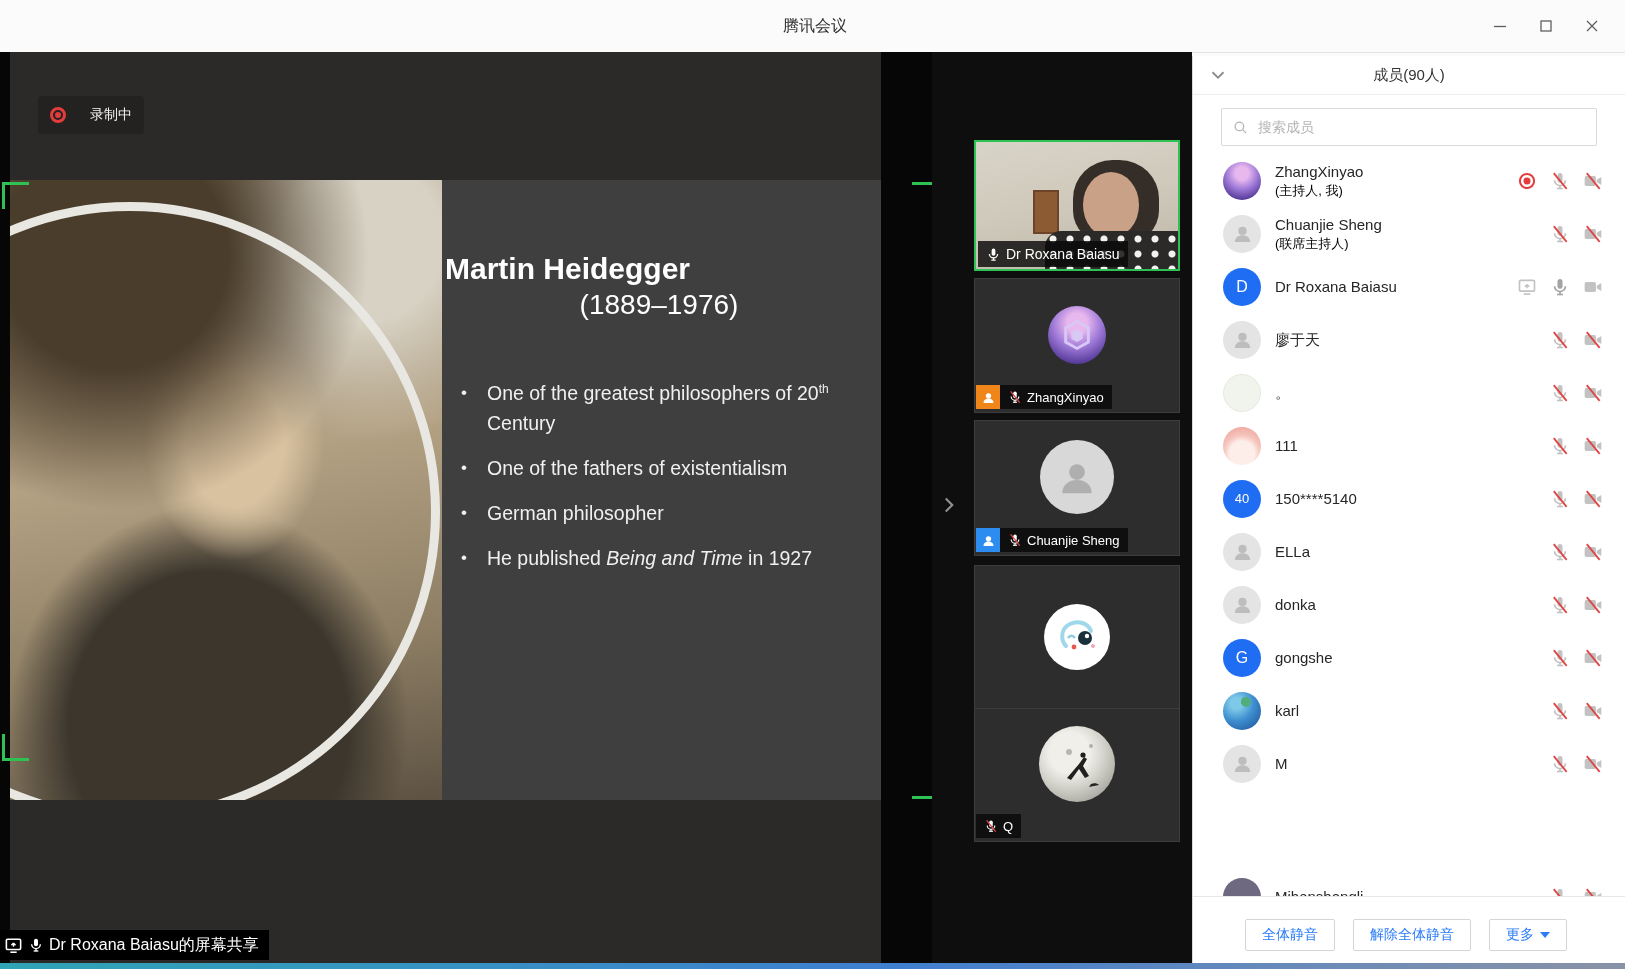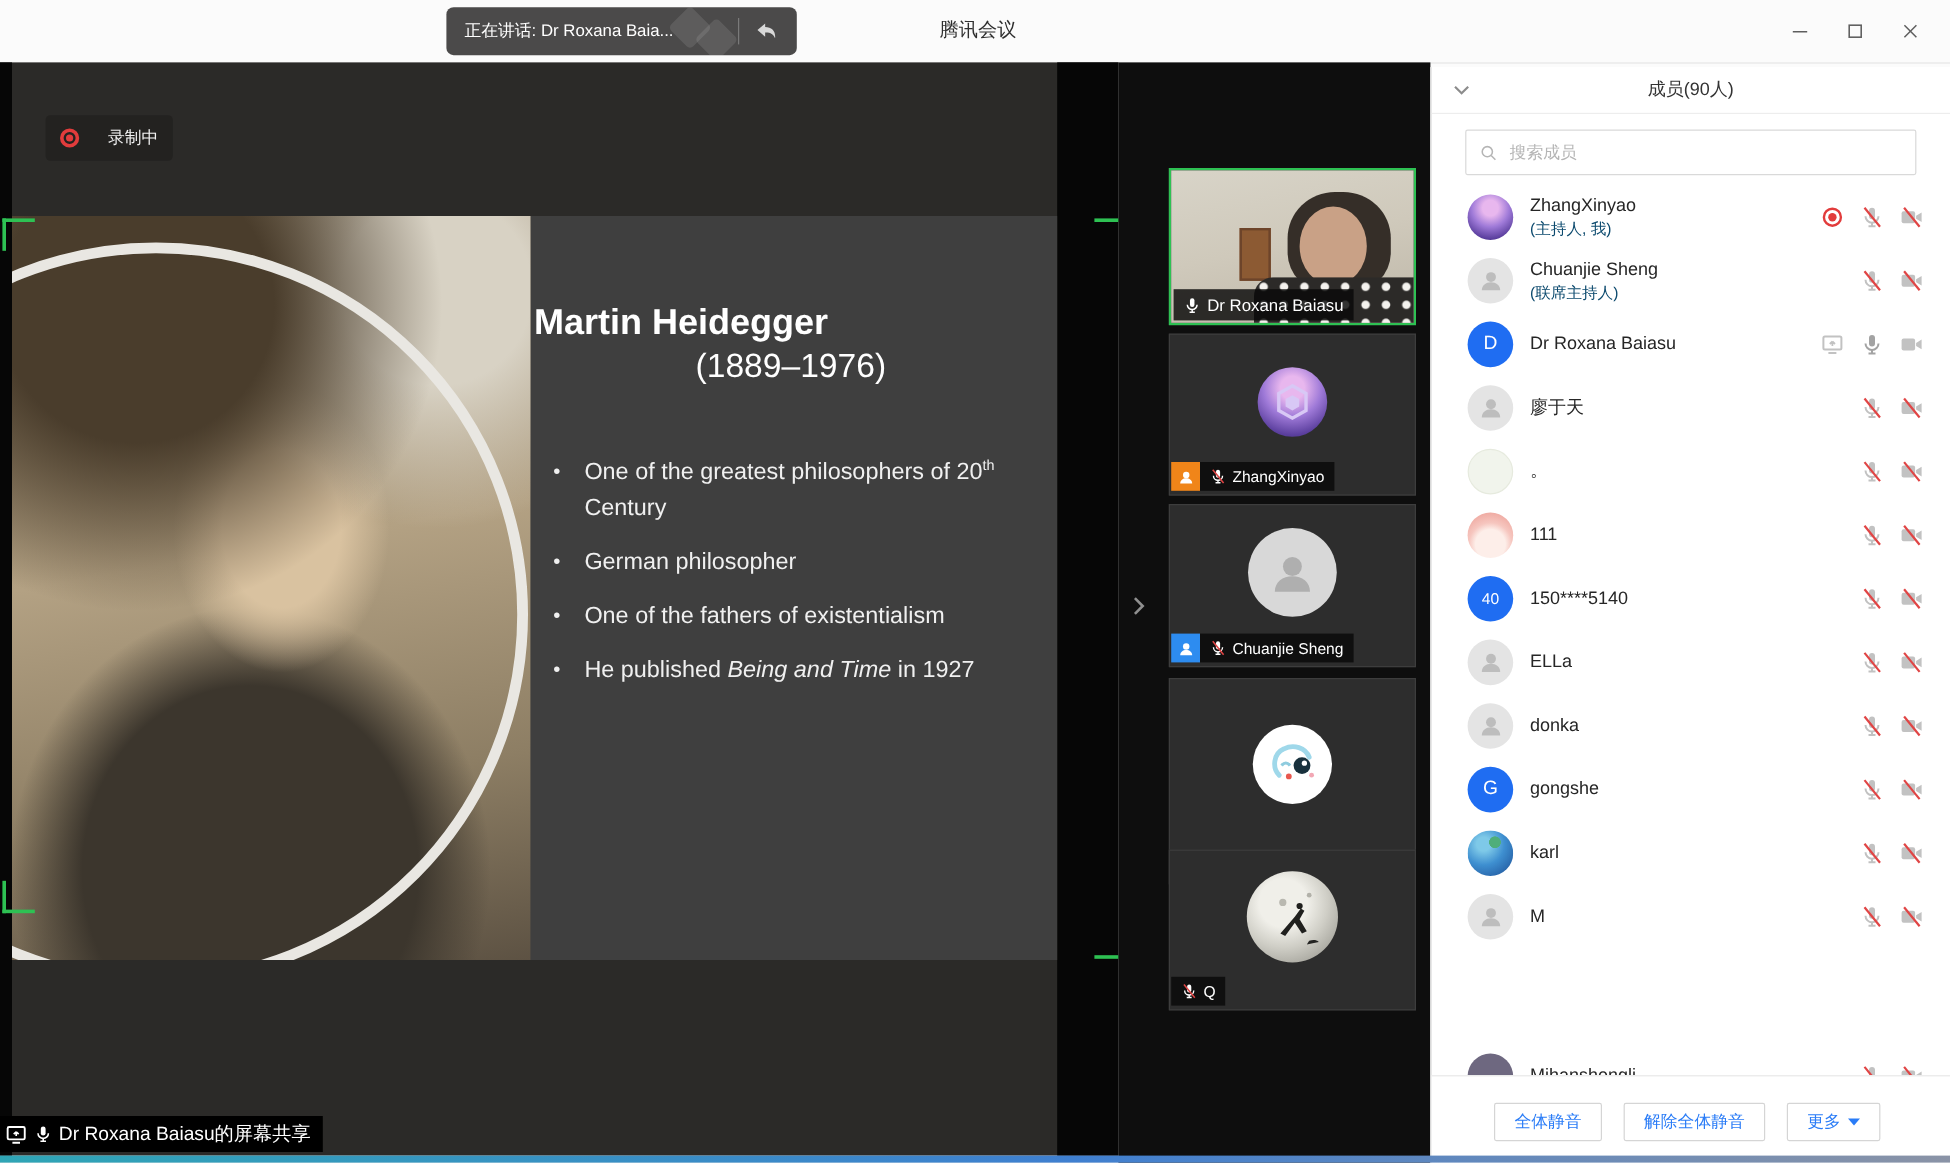--- a/index.html
+++ b/index.html
@@ -114,21 +114,21 @@
   .av-sm{font-size:13px;}
   .av-zxy{background:radial-gradient(circle at 50% 30%,#e8b7ee 0 20%,#9f7ad8 48%,#5b3f9e 78%,#3a2a6e);}
   .av-pale{background:#f1f4ec;border:1px solid #e6eade;box-sizing:border-box;}
   .av-pig{background:radial-gradient(circle at 50% 70%,#fdeee9 0 38%,#f6c6bf 55%,#ec9d94 95%);}
   .av-earth{background:radial-gradient(circle at 60% 26%,#4fae7a 0 13%,rgba(0,0,0,0) 14%),
             radial-gradient(circle at 35% 30%,#7ec9e8 0 16%,#3e8fd0 48%,#2763a8 82%,#1d4f8e);}
   .av-maan{background:radial-gradient(circle at 55% 30%,#dcecf8 0 18%,#4a5f8c 42%,#17223f 78%);}
   .av-partial{background:#6e6880;}
   .mtext{flex:1;min-width:0;}
   .mname{font-size:15px;color:#262626;line-height:18px;white-space:nowrap;overflow:hidden;}
-  .msub{font-size:13px;color:#0c4a6e;line-height:16px;margin-top:2px;}
+  .msub{font-size:13px;color:#000000;line-height:16px;margin-top:2px;}
   .micons{display:flex;gap:13px;align-items:center;flex:none;}
   .micons svg{width:20px;height:20px;}
   .ic-gray{color:#c2c2c2;}
   .ic-dark{color:#a3a3a3;}
   .panel-footer{position:absolute;left:0;right:0;top:840px;height:77px;background:#fff;border-top:1px solid #e8e8e8;
     display:flex;align-items:center;gap:18px;padding-left:52px;box-sizing:border-box;}
   .fbtn{height:32px;border:1px solid #d5d5d5;border-radius:2px;background:#fff;color:#2a7cf7;font-size:14px;
     display:flex;align-items:center;justify-content:center;padding:0 16px;gap:6px;font-family:inherit;}
   .caret{width:0;height:0;border-left:5px solid transparent;border-right:5px solid transparent;border-top:6px solid #2a7cf7;}
 
@@ -192,29 +192,20 @@
     <symbol id="i-hex" viewBox="0 0 24 24">
       <polygon points="12,2.5 20,7 20,17 12,21.5 4,17 4,7" fill="none" stroke="currentColor" stroke-width="2"></polygon>
       <polygon points="12,8 16,10.3 16,14.6 12,17 8,14.6 8,10.3" fill="currentColor"></polygon>
     </symbol>
   </defs>
 </svg>
 
 <div class="app">
 
   <header class="titlebar">
-    <div class="speaking-pill">
-      <span class="txt">正在讲话: Dr Roxana Baia...</span>
-      <span class="ghost g1"></span>
-      <span class="ghost g2"></span>
-      <span class="pill-div"></span>
-      <svg class="pill-arrow">
-          <use href="#i-reply"></use>
-        </svg>
-    </div>
     <div class="app-title">腾讯会议</div>
     <div class="win-controls">
       <div class="win-btn">
           <svg>
             <use href="#i-min"></use>
           </svg>
         </div>
       <div class="win-btn">
           <svg>
             <use href="#i-max"></use>
@@ -239,22 +230,22 @@
 
     <div class="slide">
       <div class="photo">
         <div class="photo-arc"></div>
       </div>
       <div class="slide-copy">
         <h1 class="slide-title">Martin Heidegger</h1>
         <div class="slide-years">(1889–1976)</div>
         <ul>
           <li><span>One of the greatest philosophers of 20</span><sup>th</sup><span> Century</span></li>
+          <li><span>One of the fathers of existentialism</span></li>
           <li><span>German philosopher</span></li>
-          <li><span>One of the fathers of existentialism</span></li>
           <li><span>He published </span><span class="it">Being and Time</span><span> in 1927</span></li>
         </ul>
       </div>
     </div>
 
     <div class="cb cb-tl"></div>
     <div class="cb cb-bl"></div>
     <div class="cb cb-tr"></div>
     <div class="cb cb-br"></div>
 

